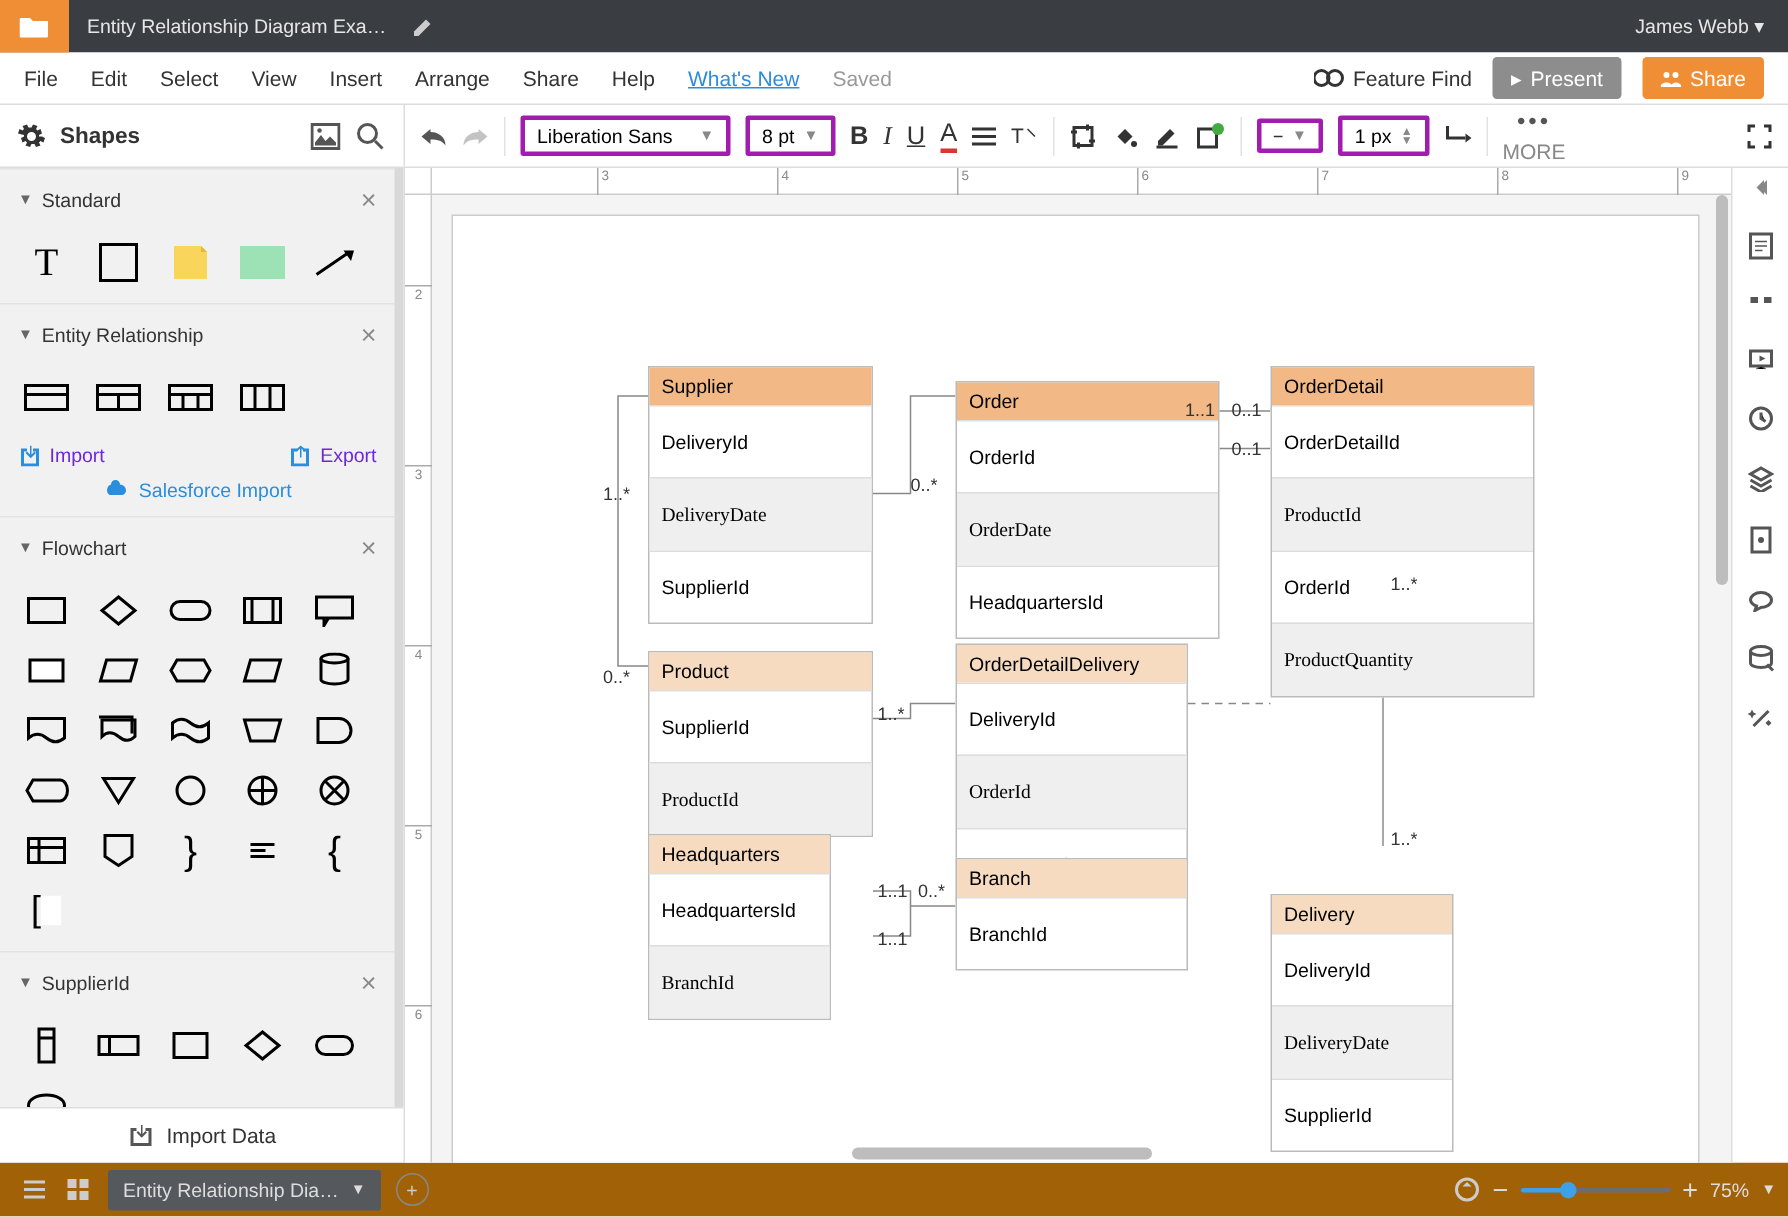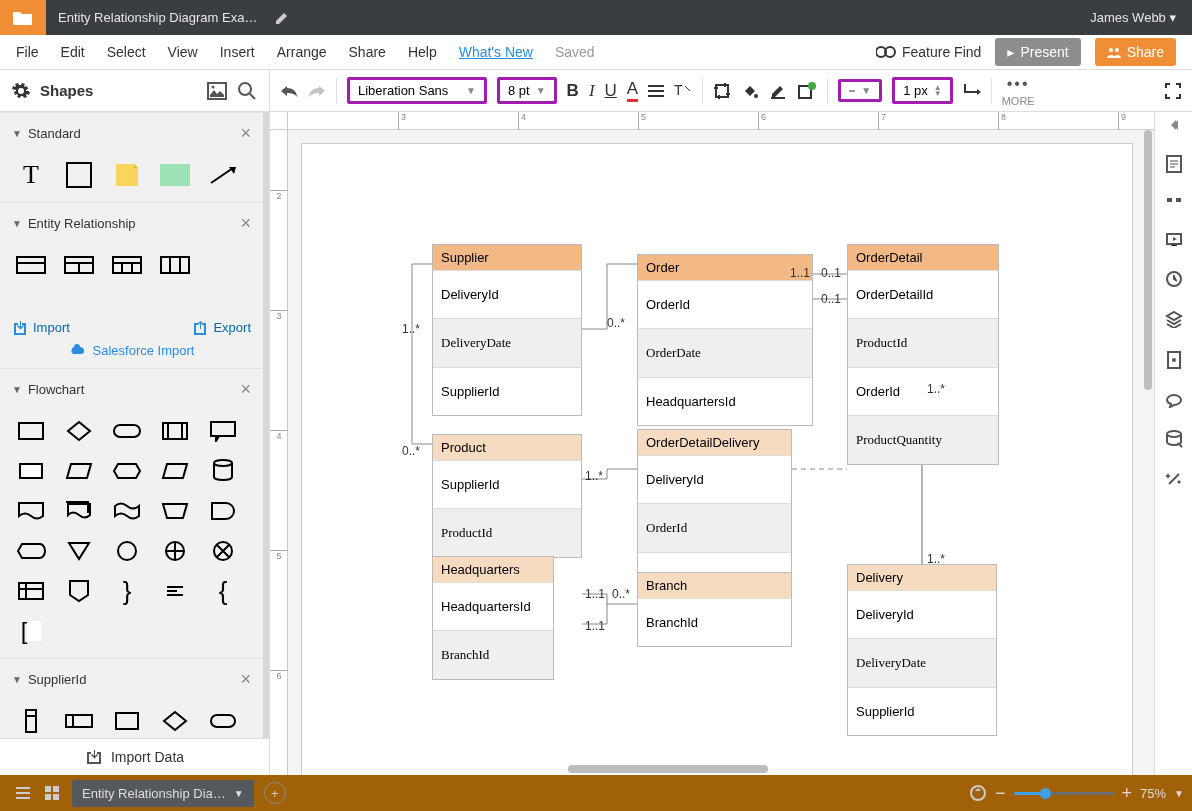--- a/index.html
+++ b/index.html
@@ -28,21 +28,21 @@
 .tb-mid .sel { border: 3px solid #a21caf; border-radius: 2px; padding: 3px 8px; font-size: 13px; display: flex; align-items: center; gap: 6px; background: #fff; }
 .tb-mid .vsep { width: 1px; height: 26px; background: #e2e2e2; }
 .ticon { color: #333; cursor: pointer; display: flex; align-items: center; justify-content: center; }
 .body-row { display: flex; height: 663px; }
 .sidebar { width: 270px; background: #f1f1f1; border-right: 1px solid #ddd; overflow: hidden; display: flex; flex-direction: column; }
 .panel-h { display: flex; align-items: center; padding: 10px 12px; border-top: 1px solid #e3e3e3; font-size: 13px; color: #333; }
 .panel-h .tri { font-size: 10px; margin-right: 6px; color: #666; }
 .panel-h .close { margin-left: auto; color: #888; font-size: 18px; cursor: pointer; }
 .panel-body { padding: 6px 12px 12px; display: flex; flex-wrap: wrap; gap: 10px; }
 .shape-cell { width: 38px; height: 30px; display: flex; align-items: center; justify-content: center; }
-.er-actions { display: flex; gap: 10px; align-items: center; padding: 4px 12px 8px; color: #0369a1; font-size: 13px; margin-top: 24px; }
+.er-actions { display: flex; gap: 10px; align-items: center; padding: 4px 12px 8px; color: #6d28d9; font-size: 13px; }
 .er-actions .act { display: flex; align-items: center; gap: 5px; cursor: pointer; }
 .er-sales { padding: 0 12px 10px; color: #2a8dde; font-size: 13px; display: flex; justify-content: center; gap: 6px; }
 .scroll-strip { width: 6px; background: #d9d9d9; }
 .import-footer { border-top: 1px solid #ddd; background: #fff; padding: 10px; font-size: 14px; display: flex; align-items: center; justify-content: center; gap: 8px; color: #333; }
 .canvas-wrap { flex: 1; position: relative; background: #fff; }
 .ruler-h { position: absolute; top: 0; left: 18px; right: 0; height: 18px; background: #fff; border-bottom: 1px solid #ccc; }
 .ruler-h .tick { position: absolute; top: 0; height: 18px; border-left: 1px solid #aaa; font-size: 9px; color: #888; padding-left: 2px; }
 .ruler-v { position: absolute; top: 18px; left: 0; width: 18px; bottom: 0; background: #fff; border-right: 1px solid #ccc; }
 .ruler-v .tick { position: absolute; left: 0; width: 18px; border-top: 1px solid #aaa; font-size: 9px; color: #888; text-align: center; }
 .ruler-corner { position: absolute; top: 0; left: 0; width: 18px; height: 18px; background: #fff; border-right: 1px solid #ccc; border-bottom: 1px solid #ccc; }
@@ -226,21 +226,21 @@
       </div>
     <span class="ticon">
         <svg width="18" height="18">
           <path fill="none" stroke="#333" stroke-width="2" d="M2 2v8h12"></path>
           <path fill="#333" d="M14 7l4 3-4 3z"></path>
         </svg>
       </span>
     <div class="vsep"></div>
     <div style="display:flex;flex-direction:column;align-items:center;gap:2px;cursor:pointer">
       <span style="letter-spacing:2px;color:#555">•••</span>
-      <span style="font-size:11px;color:#888">MORE</span>
+      <span style="font-size:14px;color:#888">MORE</span>
     </div>
     <span style="flex:1"></span>
     <span class="ticon">
         <svg width="18" height="18">
           <path stroke="#333" stroke-width="2" fill="none" d="M2 6V2h4M12 2h4v4M16 12v4h-4M6 16H2v-4"></path>
         </svg>
       </span>
   </div>
 </div>
 
@@ -580,21 +580,21 @@
           <div class="erow">SupplierId</div>
         </div>
 
         <div class="entity" style="left:335px;top:110px;width:176px">
           <div class="ehead head-orange">Order</div>
           <div class="erow">OrderId</div>
           <div class="erow alt">OrderDate</div>
           <div class="erow">HeadquartersId</div>
         </div>
 
-        <div class="entity" style="left:545px;top:100px;width:152px">
+        <div class="entity" style="left:545px;top:100px;width:176px">
           <div class="ehead head-orange">OrderDetail</div>
           <div class="erow">OrderDetailId</div>
           <div class="erow alt">ProductId</div>
           <div class="erow">OrderId</div>
           <div class="erow alt">ProductQuantity</div>
         </div>
 
         <div class="entity" style="left:130px;top:290px;width:150px">
           <div class="ehead head-peach">Product</div>
           <div class="erow">SupplierId</div>
@@ -612,21 +612,21 @@
           <div class="ehead head-peach">Headquarters</div>
           <div class="erow">HeadquartersId</div>
           <div class="erow alt">BranchId</div>
         </div>
 
         <div class="entity" style="left:335px;top:428px;width:155px">
           <div class="ehead head-peach">Branch</div>
           <div class="erow">BranchId</div>
         </div>
 
-        <div class="entity" style="left:545px;top:420px;width:150px">
+        <div class="entity" style="left:545px;top:452px;width:122px">
           <div class="ehead head-peach">Delivery</div>
           <div class="erow">DeliveryId</div>
           <div class="erow alt">DeliveryDate</div>
           <div class="erow">SupplierId</div>
         </div>
 
         <div class="card-label" style="left:100px;top:178px">1..*</div>
         <div class="card-label" style="left:100px;top:300px">0..*</div>
         <div class="card-label" style="left:305px;top:172px">0..*</div>
         <div class="card-label" style="left:488px;top:122px">1..1</div>

